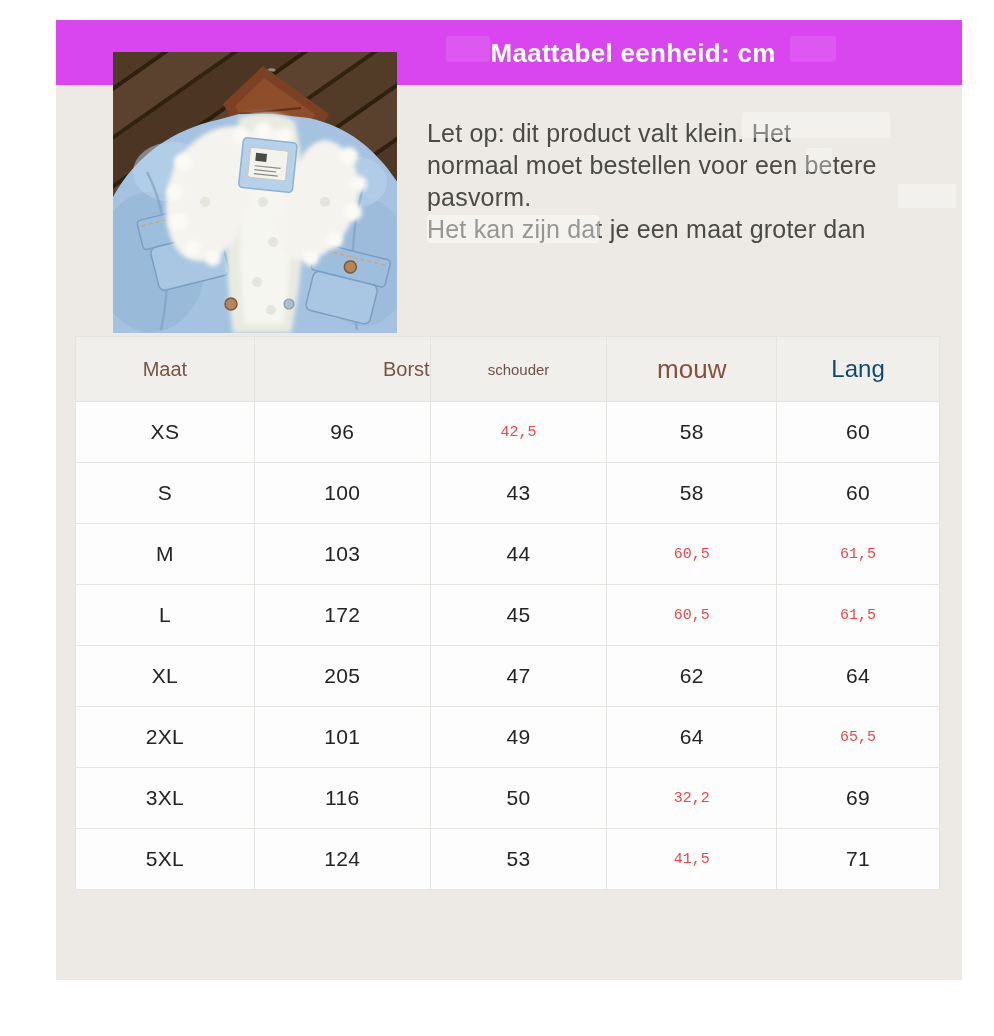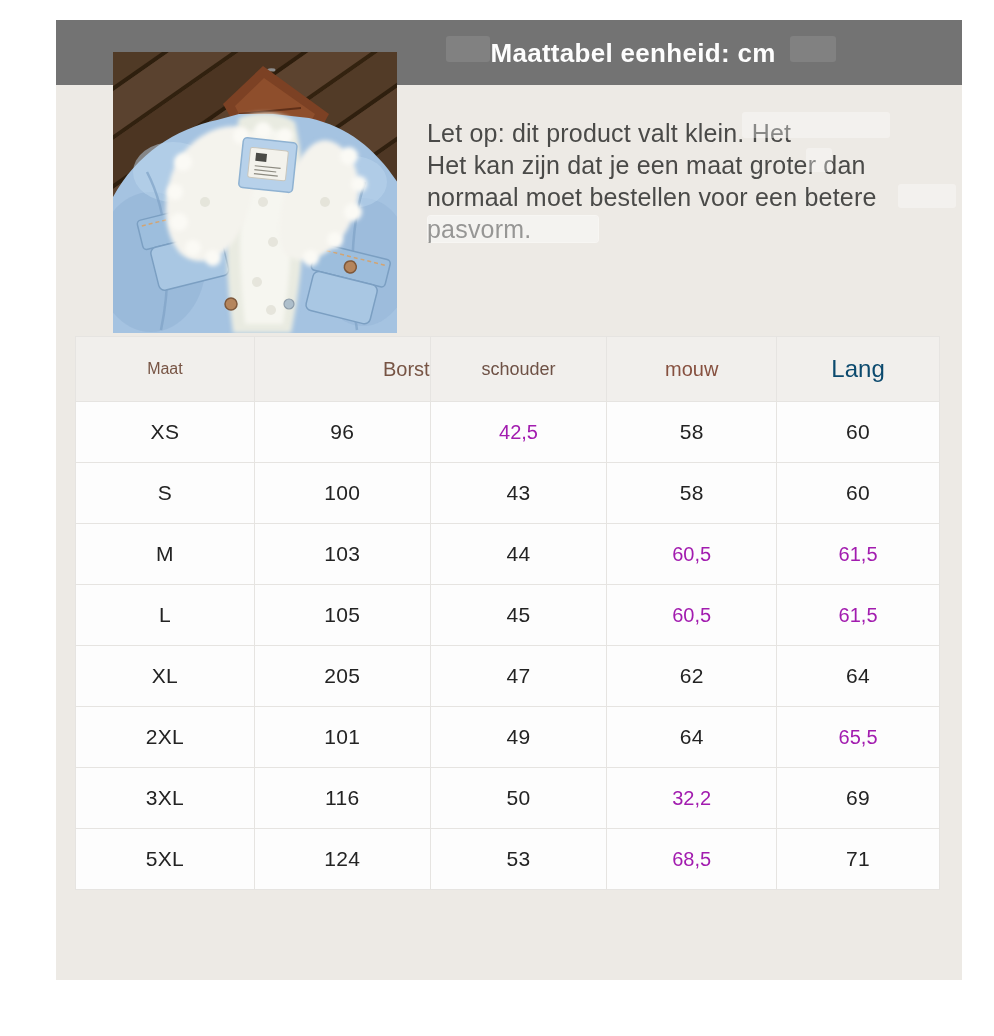--- a/index.html
+++ b/index.html
@@ -12,21 +12,21 @@
     height: 1036px;
     background: #ffffff;
     overflow: hidden;
   }
 
   
   .banner {
     position: absolute;
     left: 56px; top: 20px;
     width: 906px; height: 65px;
-    background: #737373;
+    background: #d946ef;
   }
   .banner-title {
     position: absolute;
     left: 577px; top: 50%;
     transform: translate(-50%, -50%);
     color: #fdfdfd;
     font-size: 26px;
     font-weight: bold;
     letter-spacing: 0.3px;
     white-space: nowrap;
@@ -82,37 +82,38 @@
     border: 1px solid #e6e4e1;
     text-align: center;
     vertical-align: middle;
   }
   .size-table thead th {
     height: 65px;
     background: #f1efec;
     color: #775444;
     font-weight: 500;
   }
-  .size-table thead th.h0 { font-size: 16px; }
+  .size-table thead th.h0 { font-size: 20px; }
   .size-table thead th.h1 { font-size: 20px; text-align: right; }
-  .size-table thead th.h2 { font-size: 18px; color: #6e5145; }
-  .size-table thead th.h3 { font-size: 20px; color: #86503f; }
+  .size-table thead th.h2 { font-size: 15px; color: #6e5145; }
+  .size-table thead th.h3 { font-size: 26px; color: #86503f; }
   .size-table thead th.h4 { font-size: 24px; color: #0c4a6e; }
   .size-table tbody td {
     height: 61px;
     font-size: 21px;
     font-weight: normal;
     color: #232323;
     letter-spacing: 0.3px;
   }
   .size-table tbody td.small-val {
-    font-size: 20px;
+    font-size: 15px;
     font-weight: normal;
-    color: #a21caf;
+    color: #ef4444;
     letter-spacing: 0;
+    font-family: Liberation Mono, monospace;
   }
 </style>
 </head>
 <body>
 
 <div id="stage">
 
   <div class="content-bg"></div>
 
   <div class="banner">
@@ -221,22 +222,22 @@
         </g>
 
         <circle cx="118" cy="252" r="6" fill="#b5855c" stroke="#7e583a" stroke-width="1.5"></circle>
         <circle cx="176" cy="252" r="5" fill="#9fb4c6" stroke="#77889a" stroke-width="1.2" opacity="0.8"></circle>
       </g>
     </svg>
   </div>
 
   <div class="notice">
     <div>Let op: dit product valt klein. Het</div>
+    <div>normaal moet bestellen voor een betere pasvorm.</div>
     <div>Het kan zijn dat je een maat groter dan</div>
-    <div>normaal moet bestellen voor een betere pasvorm.</div>
   </div>
 
   <div class="ghost" style="left:742px; top:112px; width:148px; height:26px;"></div>
   <div class="ghost" style="left:806px; top:148px; width:26px; height:24px;"></div>
   <div class="ghost" style="left:898px; top:184px; width:58px; height:24px;"></div>
   <div class="ghost edge" style="left:428px; top:216px; width:170px; height:26px;"></div>
 
   <table class="size-table">
     <colgroup>
       <col style="width:20.7%">
@@ -271,21 +272,21 @@
       </tr>
       <tr>
         <td>M</td>
         <td>103</td>
         <td>44</td>
         <td class="small-val">60,5</td>
         <td class="small-val">61,5</td>
       </tr>
       <tr>
         <td>L</td>
-        <td>105</td>
+        <td>172</td>
         <td>45</td>
         <td class="small-val">60,5</td>
         <td class="small-val">61,5</td>
       </tr>
       <tr>
         <td>XL</td>
         <td>205</td>
         <td>47</td>
         <td>62</td>
         <td>64</td>
@@ -301,19 +302,19 @@
         <td>3XL</td>
         <td>116</td>
         <td>50</td>
         <td class="small-val">32,2</td>
         <td>69</td>
       </tr>
       <tr>
         <td>5XL</td>
         <td>124</td>
         <td>53</td>
-        <td class="small-val">68,5</td>
+        <td class="small-val">41,5</td>
         <td>71</td>
       </tr>
     </tbody>
   </table>
 
 </div>
 
 </body></html>

